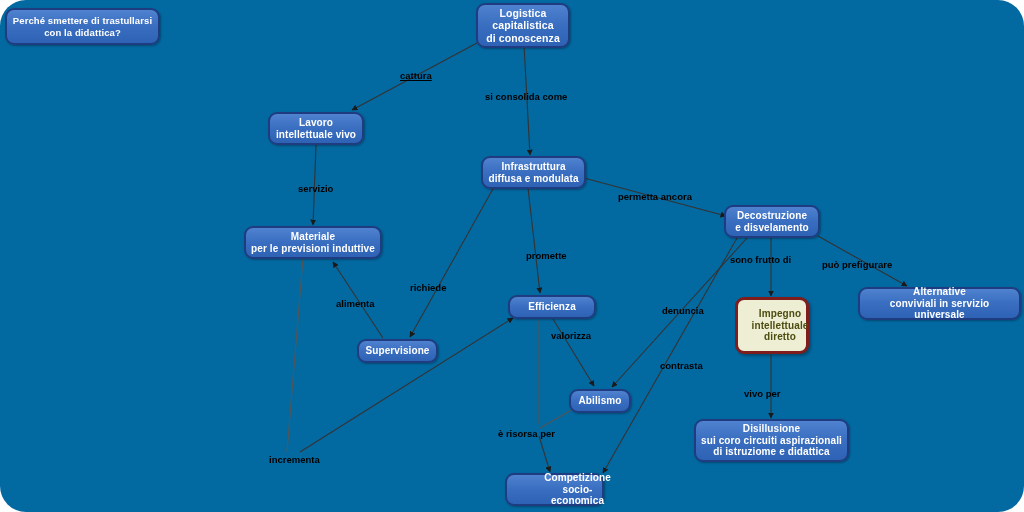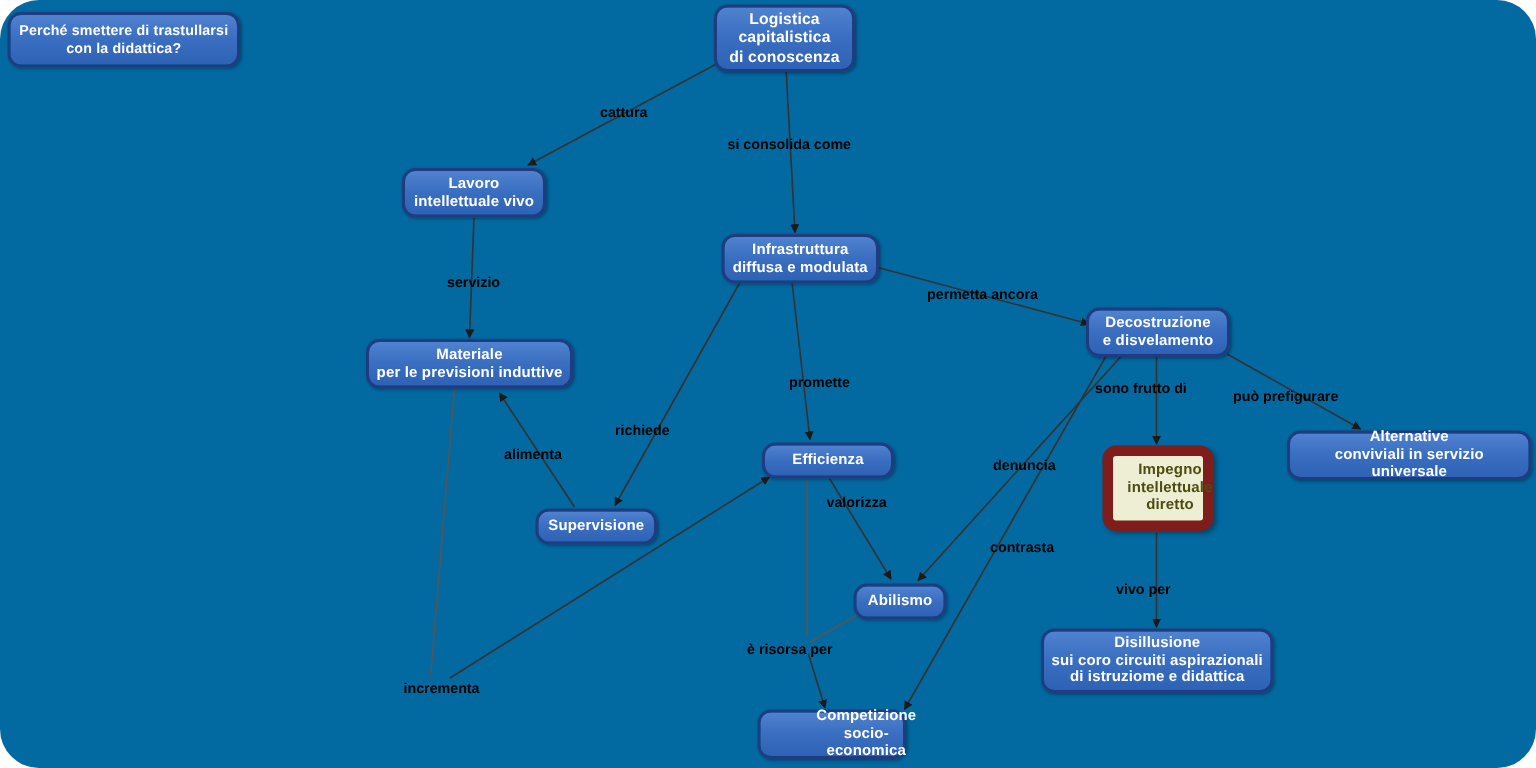--- a/index.html
+++ b/index.html
@@ -40,21 +40,21 @@
     z-index: 5;
   }
   .node-blue {
     background: linear-gradient(180deg, #4f82cf 0%, #3a6ec0 48%, #2e62b4 100%);
     border: 2px solid #1f3c80;
     color: #ffffff;
     box-shadow: 1px 1px 2px rgba(0,0,0,0.30);
   }
   .node-olive {
     background: #edeed4;
-    border: 7px solid #7f1d1d;
+    border: 3px solid #7f1d1d;
     color: #4d4d10;
     box-shadow: 2px 2px 3px rgba(0,0,0,0.30);
     padding-left: 16px;
   }
   .node-text {
     display: block;
     padding: 0 5px;
     white-space: pre-line;
   }
   .edge-label {
@@ -174,21 +174,21 @@
     <span class="node-text">Disillusione
 sui coro circuiti aspirazionali
 di istruziome e didattica</span>
   </div>
 
   <div class="node node-blue fs-10" style="left:505px; top:473px; width:99px; height:33px;padding-left:46px;">
     <span class="node-text">Competizione
 socio-economica</span>
   </div>
 
-  <div class="edge-label" style="left:400px; top:70px;">cattura</div>
+  <div class="edge-label" style="left:400px; top:70px;text-decoration:underline;">cattura</div>
 
   <div class="edge-label" style="left:485px; top:91px;">si consolida come</div>
 
   <div class="edge-label" style="left:298px; top:183px;">servizio</div>
 
   <div class="edge-label" style="left:410px; top:282px;">richiede</div>
 
   <div class="edge-label" style="left:526px; top:250px;">promette</div>
 
   <div class="edge-label" style="left:618px; top:191px;">permetta ancora</div>

